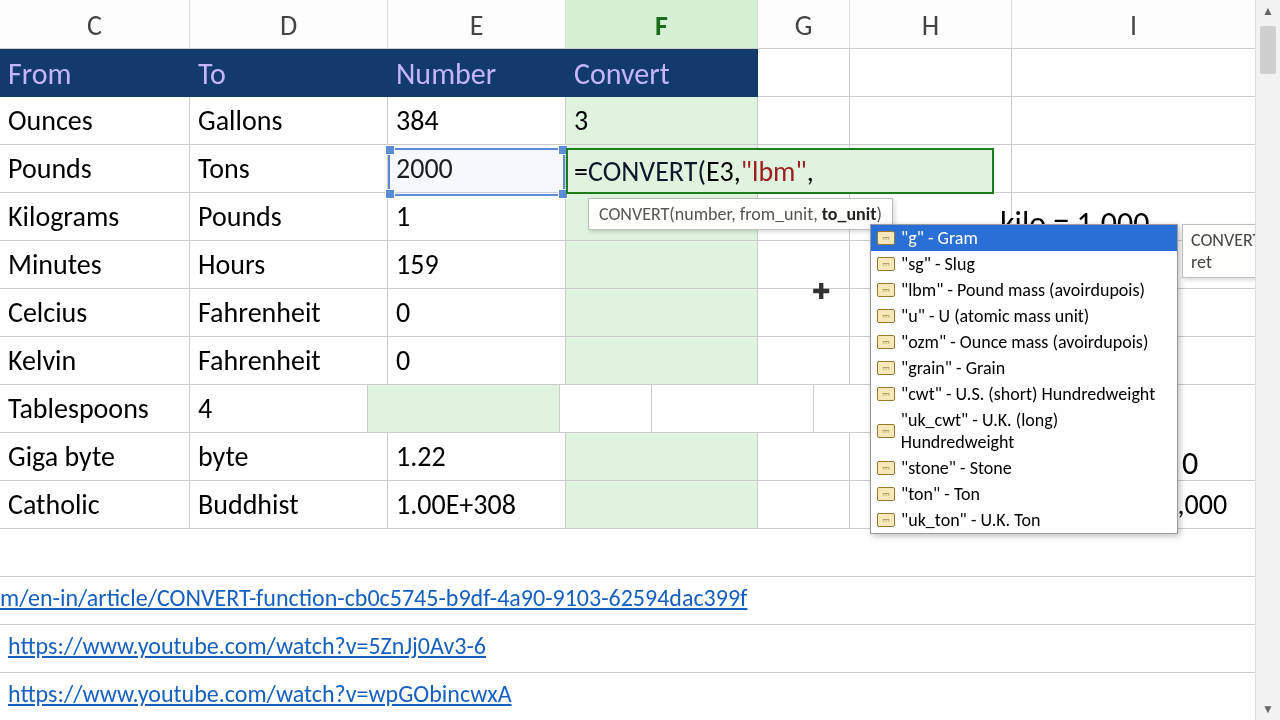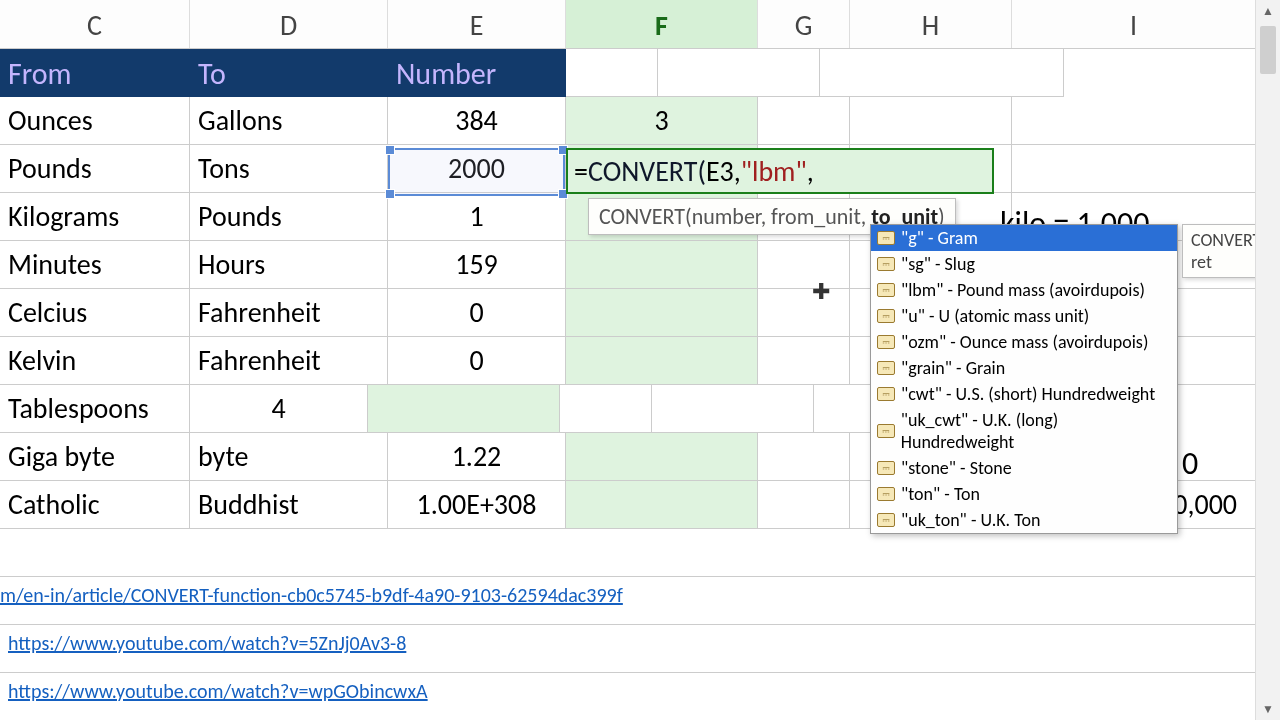--- a/index.html
+++ b/index.html
@@ -4,31 +4,31 @@
 <style>
   html,body{margin:0;padding:0;font-family:Calibri,Arial,sans-serif;background:#fff;color:#000;overflow:hidden}
   .sheet{position:relative;width:1280px;height:720px}
   .colheaders{display:flex;height:48px;border-bottom:1px solid #ccc}
   .colh{box-sizing:border-box;text-align:center;font-size:28px;color:#444;padding-top:8px;border-right:1px solid #ddd;background:#fdfdfd}
   .colh.active{background:#d6f0d6;color:#1a6b1a;font-weight:bold}
   .grid{position:relative}
   .row{display:flex;height:48px}
   .cell{box-sizing:border-box;border-right:1px solid #ccc;border-bottom:1px solid #ccc;font-size:28px;padding:6px 8px 0 8px;white-space:nowrap;overflow:hidden;background:#fff}
   .hdr{background:#123a6b;color:#c4b5fd;font-size:30px;border-color:#123a6b}
-  .right{text-align:center}
+  .right{text-align:left}
   .green{background:#dff3df}
-  .link{color:#1560c0;text-decoration:underline;font-size:20px}
+  .link{color:#1560c0;text-decoration:underline;font-size:24px}
   .e3box{position:absolute;left:388px;top:148px;width:177px;height:48px;border:2px solid #5b8bd6;background:rgba(200,210,240,.15);box-sizing:border-box;pointer-events:none}
   .e3box .hdl{position:absolute;width:8px;height:8px;background:#5b8bd6;border:1px solid #fff}
   .formula{position:absolute;left:566px;top:148px;width:428px;height:46px;border:2px solid #1a7f1a;background:#dff3df;font-size:28px;padding:4px 6px;box-sizing:border-box;font-family:Calibri,Arial,sans-serif}
   .formula .eq{color:#000}
   .formula .fn{color:#0f172a}
   .formula .ref{color:#000000}
   .formula .str{color:#a02020}
-  .hint{position:absolute;left:588px;top:198px;background:#fefefc;border:1px solid #bdbdbd;box-shadow:2px 2px 4px rgba(0,0,0,.15);font-size:22px;padding:4px 10px;color:#555}
+  .hint{position:absolute;left:588px;top:198px;background:#fefefc;border:1px solid #bdbdbd;box-shadow:2px 2px 4px rgba(0,0,0,.15);font-size:18px;padding:4px 10px;color:#555}
   .hint .bold{font-weight:bold;color:#222}
   .cursorplus{position:absolute;left:812px;top:278px;font-size:22px;color:#333;pointer-events:none}
   .dropdown{position:absolute;left:870px;top:224px;width:306px;border:1px solid #9a9a9a;background:#fefefe;box-shadow:2px 2px 6px rgba(0,0,0,.25);font-size:18px}
   .dd-item{display:flex;align-items:center;padding:2px 6px;gap:6px;cursor:pointer}
   .dd-item.sel{background:#2a6fd6;color:#fff}
   .dd-ico{width:16px;height:12px;border:1px solid #9a7a30;background:#f6e8b8;border-radius:2px;font-size:9px;line-height:11px;text-align:center;color:#7a5a10}
   .sidetip{position:absolute;left:1182px;top:224px;border:1px solid #bdbdbd;background:#fefefc;font-size:18px;padding:4px 8px;color:#444;box-shadow:2px 2px 4px rgba(0,0,0,.15)}
   .ghost{position:absolute;font-size:32px;color:#000}
   .scrollbar{position:absolute;right:0;top:0;width:24px;height:720px;background:#f2f2f2;border-left:1px solid #ddd}
   .sb-up,.sb-dn{position:absolute;left:0;width:24px;height:22px;background:#f2f2f2;text-align:center;font-size:12px;color:#666;line-height:22px}
@@ -51,20 +51,21 @@
     <div class="colh w-i">I</div>
     <div class="colh w-j">J</div>
   </div>
 
   <div class="grid">
 
     <div class="row">
       <div class="cell hdr w-c">From</div>
       <div class="cell hdr w-d">To</div>
       <div class="cell hdr w-e">Number</div>
+      <div class="cell hdr w-f">Convert</div>
       <div class="cell w-g"></div>
       <div class="cell w-h"></div>
       <div class="cell w-i"></div>
     </div>
 
     <div class="row">
       <div class="cell w-c">Ounces</div>
       <div class="cell w-d">Gallons</div>
       <div class="cell w-e right">384</div>
       <div class="cell w-f right green">3</div>
@@ -144,21 +145,21 @@
         <div class="cell w-i right">G = 1,000,000,000</div>
     </div>
 
     <div class="row">
       <div class="cell" style="width:1256px;border-right:none"></div>
     </div>
     <div class="row">
       <div class="cell link" style="width:1256px;border-right:none;padding-left:0">m/en-in/article/CONVERT-function-cb0c5745-b9df-4a90-9103-62594dac399f</div>
     </div>
     <div class="row">
-      <div class="cell link" style="width:1256px;border-right:none">https://www.youtube.com/watch?v=5ZnJj0Av3-8</div>
+      <div class="cell link" style="width:1256px;border-right:none">https://www.youtube.com/watch?v=5ZnJj0Av3-6</div>
     </div>
     <div class="row">
       <div class="cell link" style="width:1256px;border-right:none">https://www.youtube.com/watch?v=wpGObincwxA</div>
     </div>
   </div>
 
   <div class="e3box">
     <div class="hdl" style="top:-5px;left:-5px"></div>
       <div class="hdl" style="top:-5px;right:-5px"></div>
     <div class="hdl" style="bottom:-5px;left:-5px"></div>

